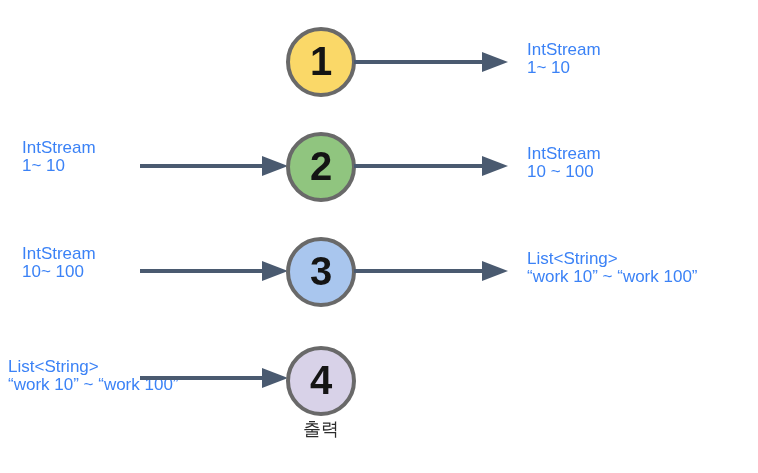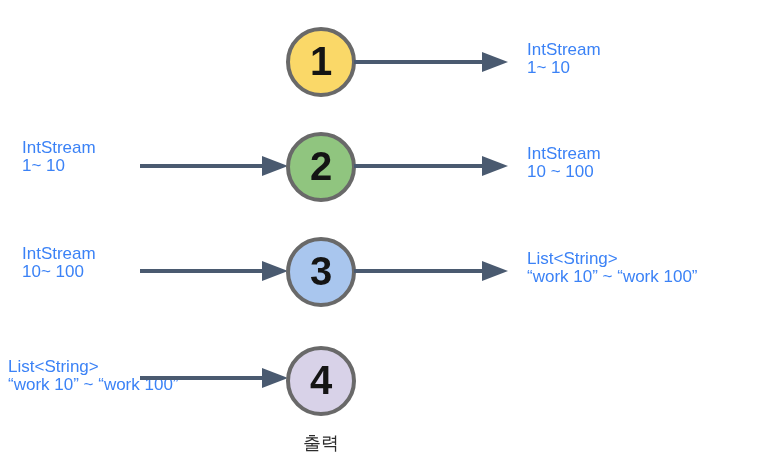--- a/index.html
+++ b/index.html
@@ -74,21 +74,21 @@
   }
   .l1-right { left: 527px; top: 41px;  }
   .l2-left  { left: 22px;  top: 139px; }
   .l2-right { left: 527px; top: 145px; }
   .l3-left  { left: 22px;  top: 245px; }
   .l3-right { left: 527px; top: 250px; }
   .l4-left  { left: 8px;   top: 358px; }
   .caption {
     position: absolute;
     left: 281px;
-    top: 431px;
+    top: 417px;
     width: 80px;
     text-align: center;
     font-size: 18px;
     color: #2b2b2b;
   }
 </style>
 </head>
 <body>
 
 <div class="canvas">

